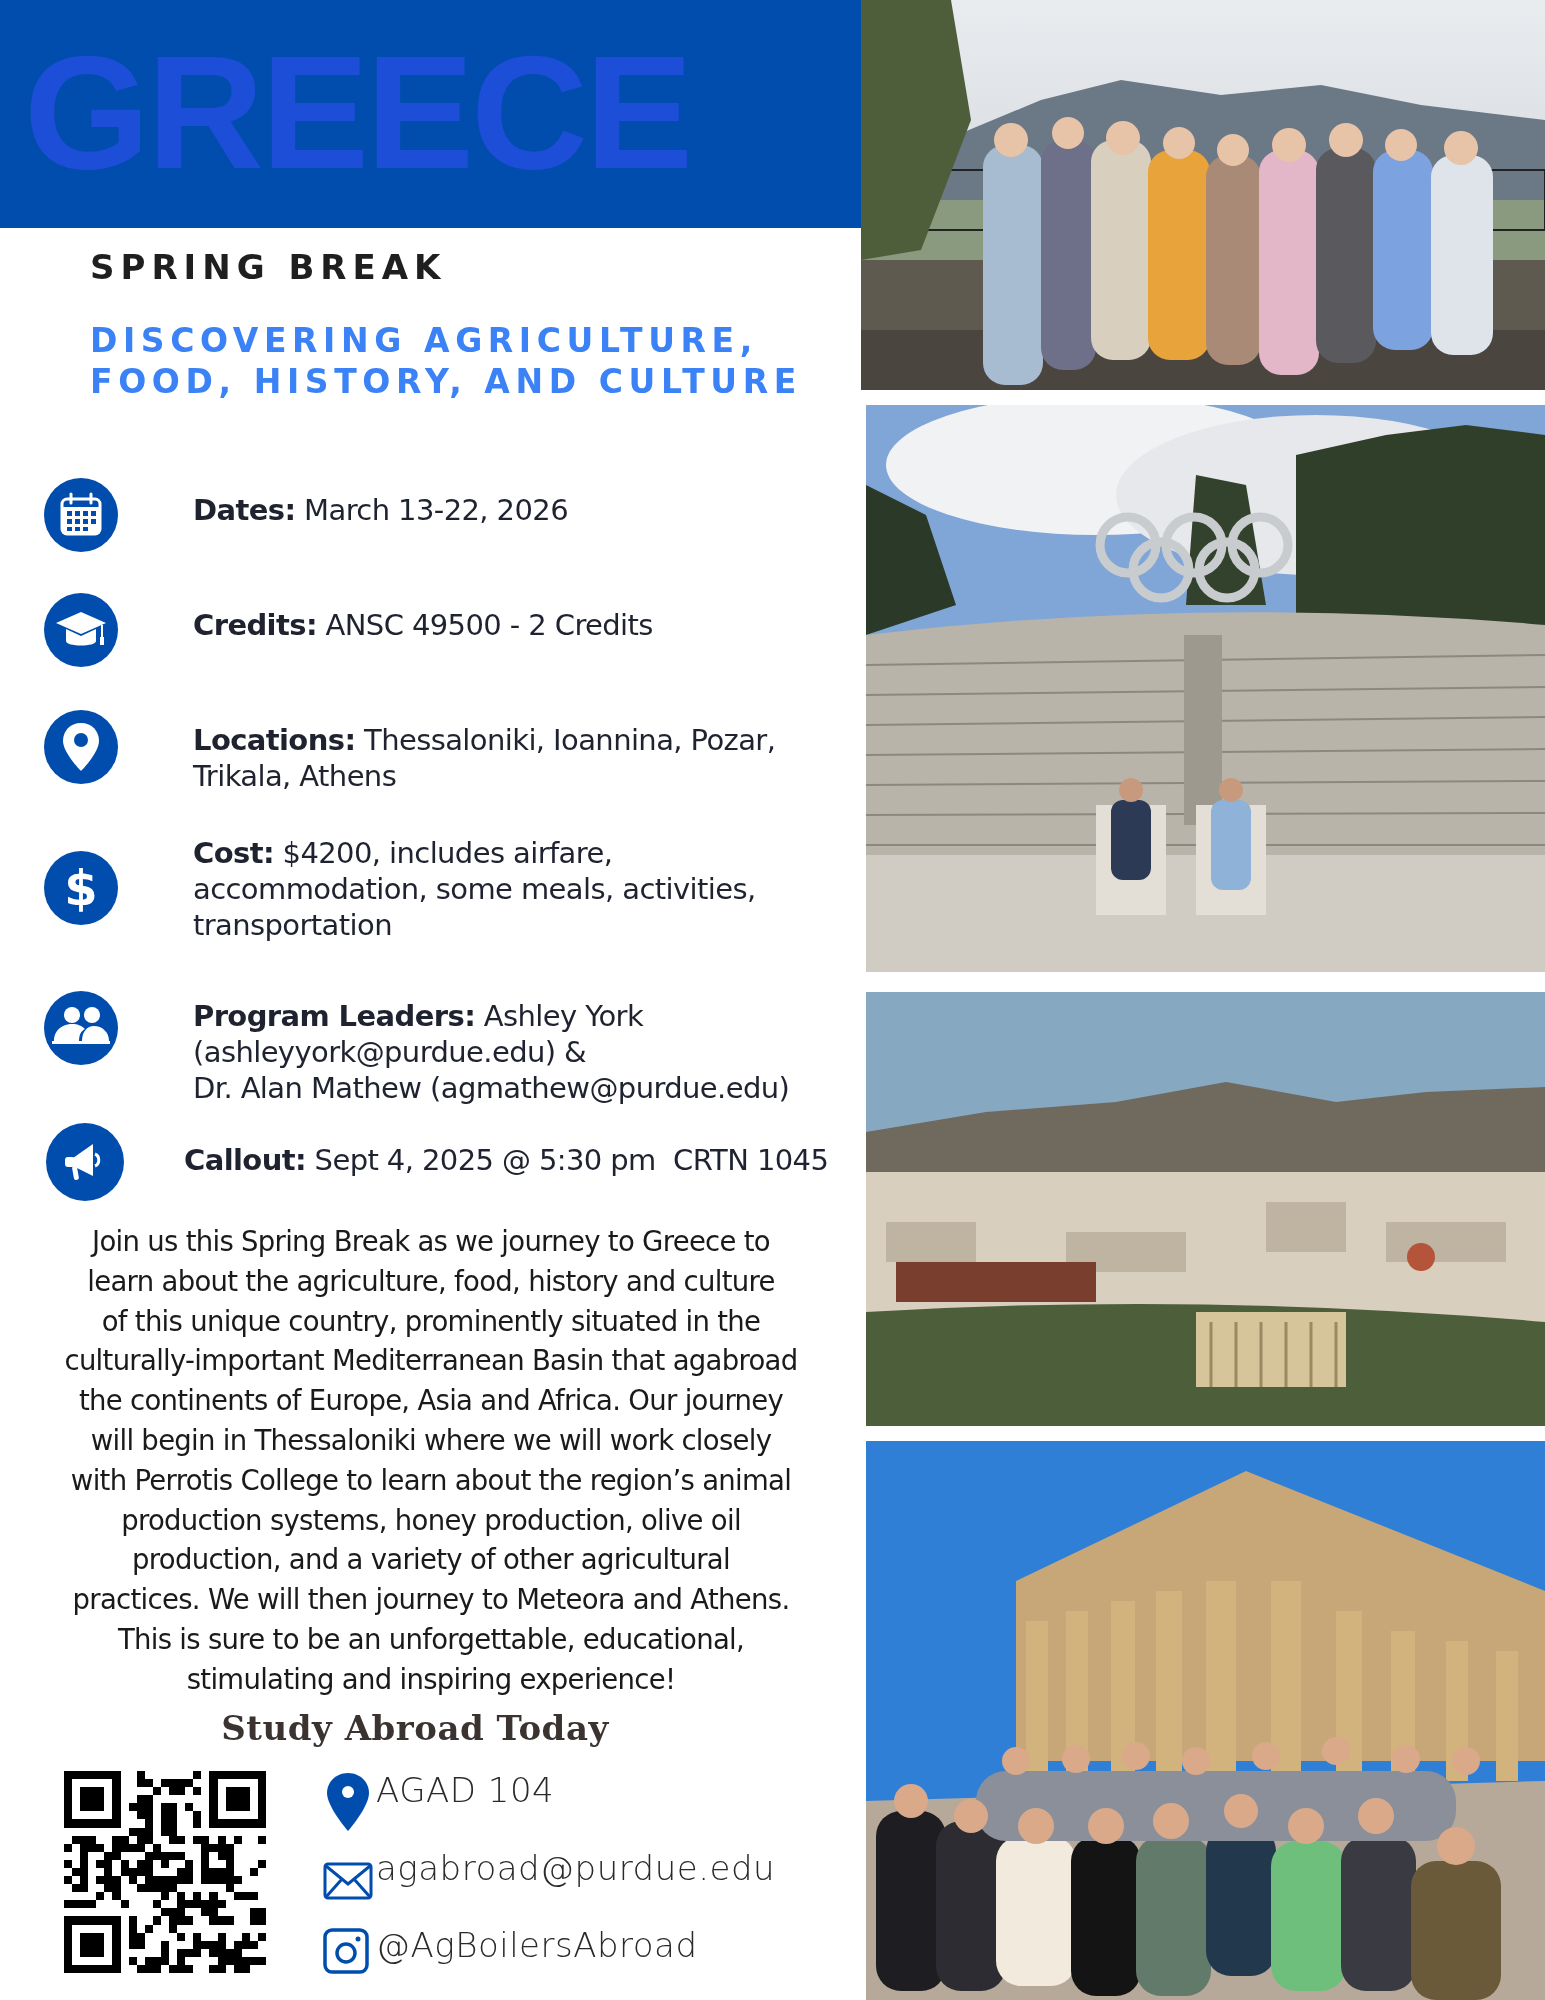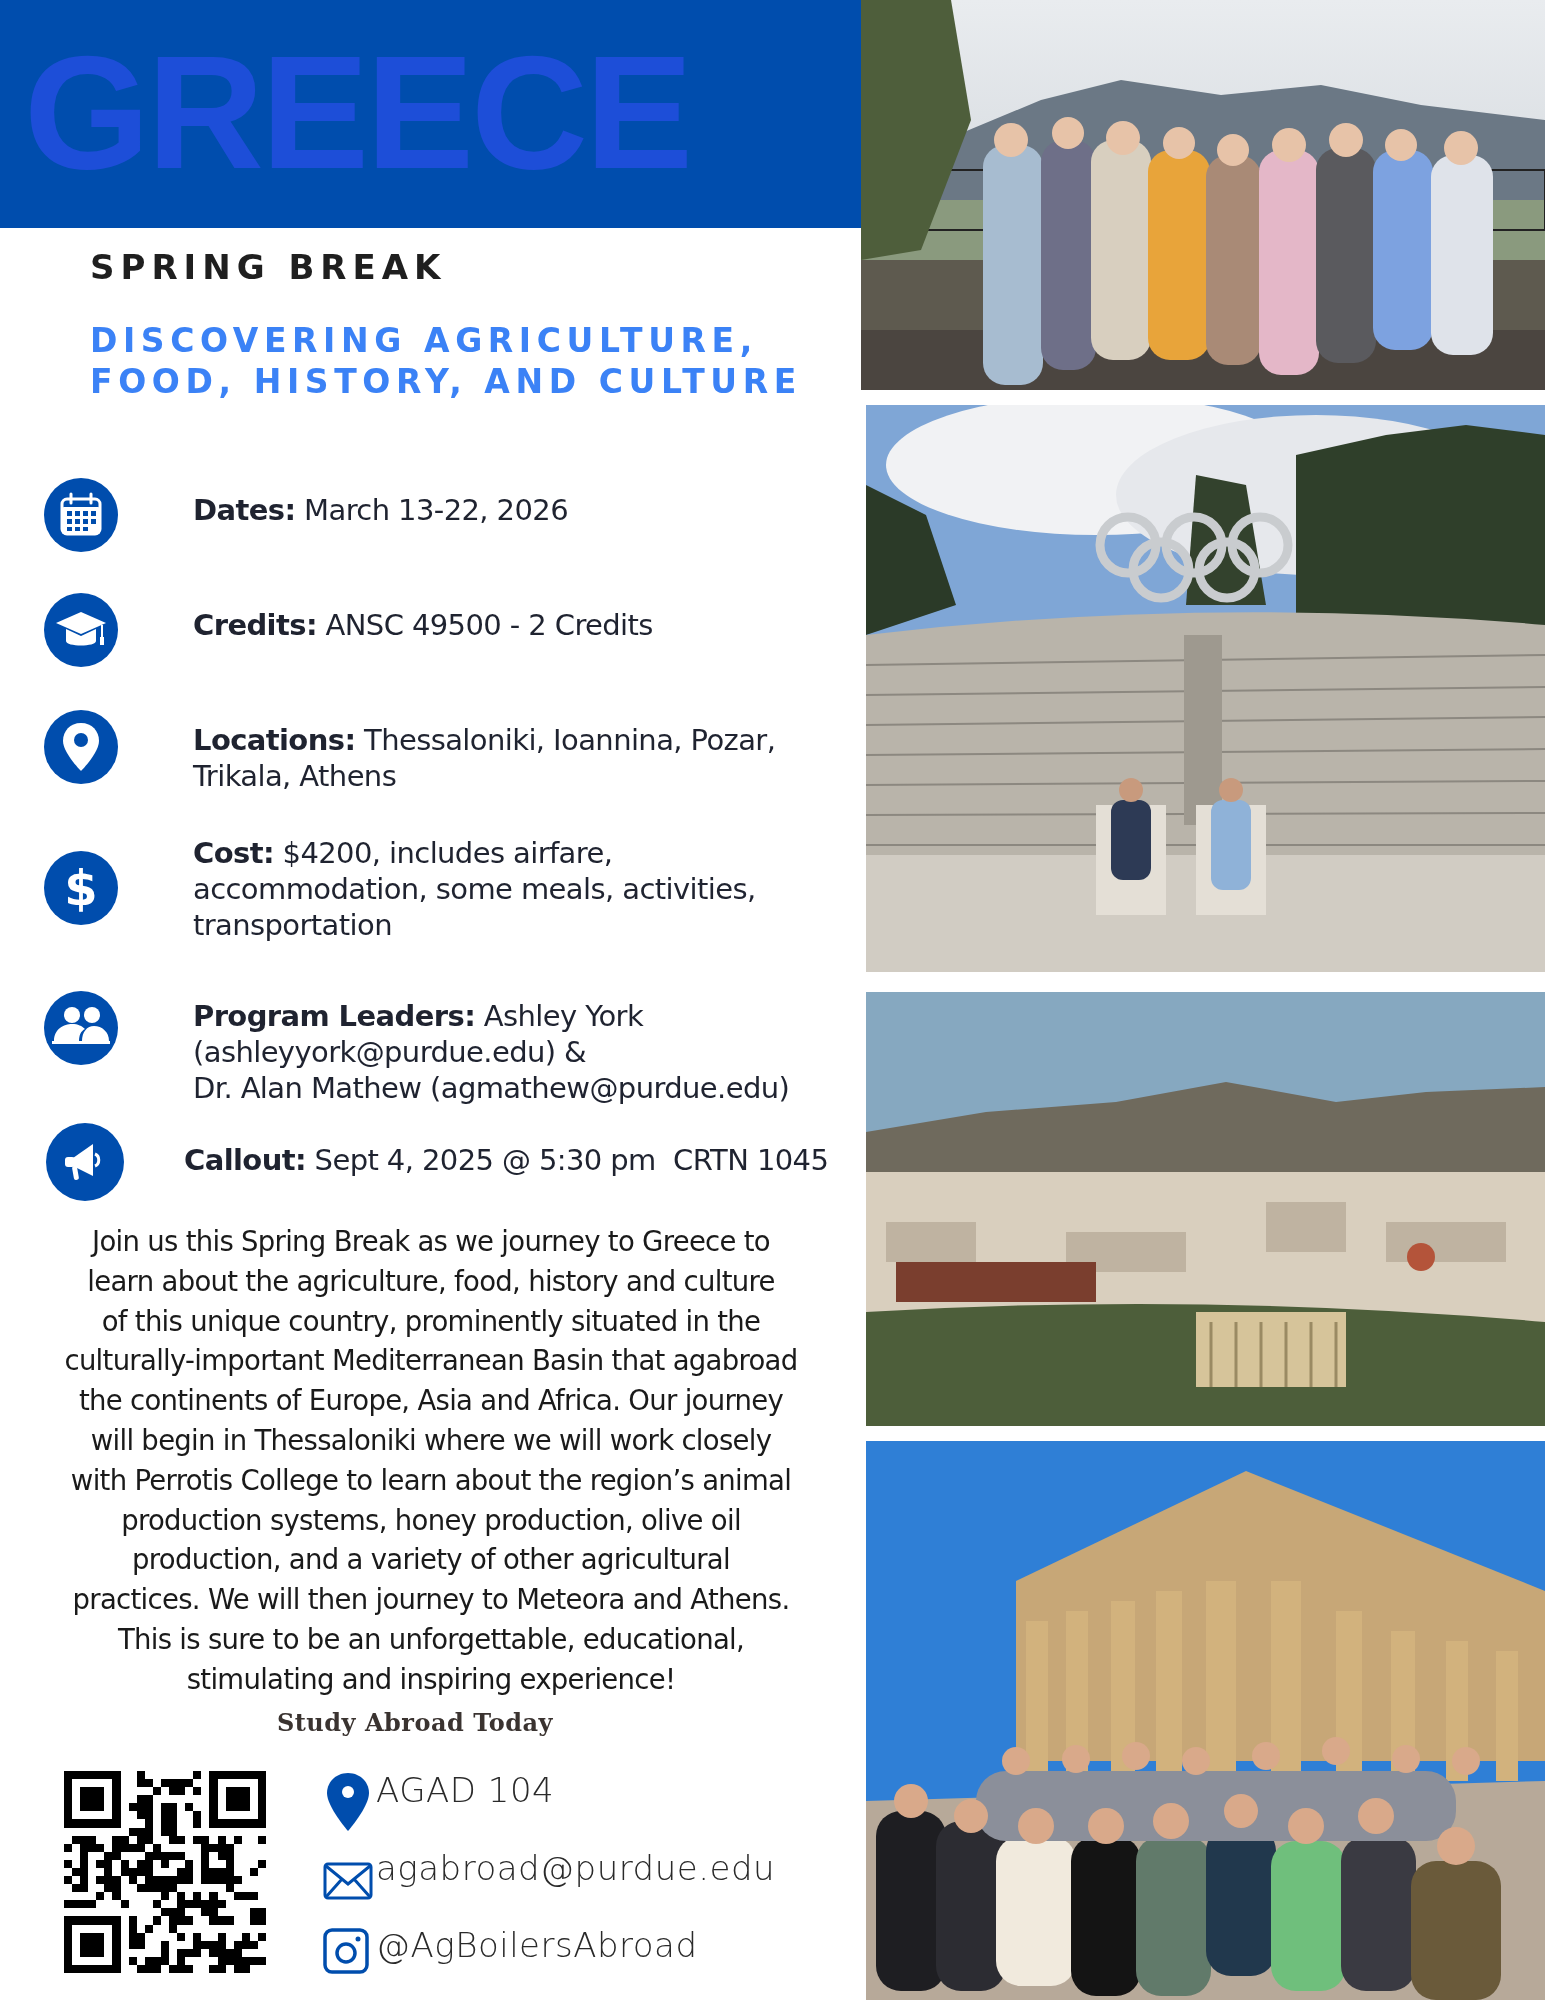--- a/index.html
+++ b/index.html
@@ -13,21 +13,21 @@
 
   .icon-circle { border-radius: 50%; background: #004dad; display: flex; align-items: center; justify-content: center; }
   .icon-circle svg { display: block; }
   .info-text { font-family: "DejaVu Sans", sans-serif; font-size: 29px; line-height: 36px; color: #1f2330; letter-spacing: -0.6px; }
   .info-text b { font-weight: 700; }
   .info-text span { font-weight: 400; }
 
   .body-para { left: 36px; top: 1222px; width: 790px; text-align: center; font-family: "DejaVu Sans", sans-serif; font-size: 27.5px; line-height: 39.8px; color: #1a1a1a; letter-spacing: -0.7px; }
   .body-para div { white-space: nowrap; }
 
-  .cta { left: 150px; top: 1708px; width: 530px; text-align: center; font-family: "DejaVu Serif", "Liberation Serif", serif; font-weight: 700; font-size: 24px; color: #3a3330; letter-spacing: 0.5px; white-space: nowrap; }
+  .cta { left: 150px; top: 1708px; width: 530px; text-align: center; font-family: "DejaVu Serif", "Liberation Serif", serif; font-weight: 700; font-size: 34px; color: #3a3330; letter-spacing: 0.5px; white-space: nowrap; }
 
   .qr { left: 64px; top: 1771px; width: 202px; height: 202px; display: grid; grid-template-columns: repeat(25, 1fr); grid-template-rows: repeat(25, 1fr); }
   .qr i { display: block; }
   .qr i.b { background: #000; }
 
   .contact-text { font-family: "DejaVu Sans", sans-serif; font-weight: 300; font-size: 34px; color: #2a2a2a; letter-spacing: 0.5px; white-space: nowrap; }
 
   .photo { overflow: hidden; }
   .photo svg { display: block; width: 100%; height: 100%; }
 </style>

